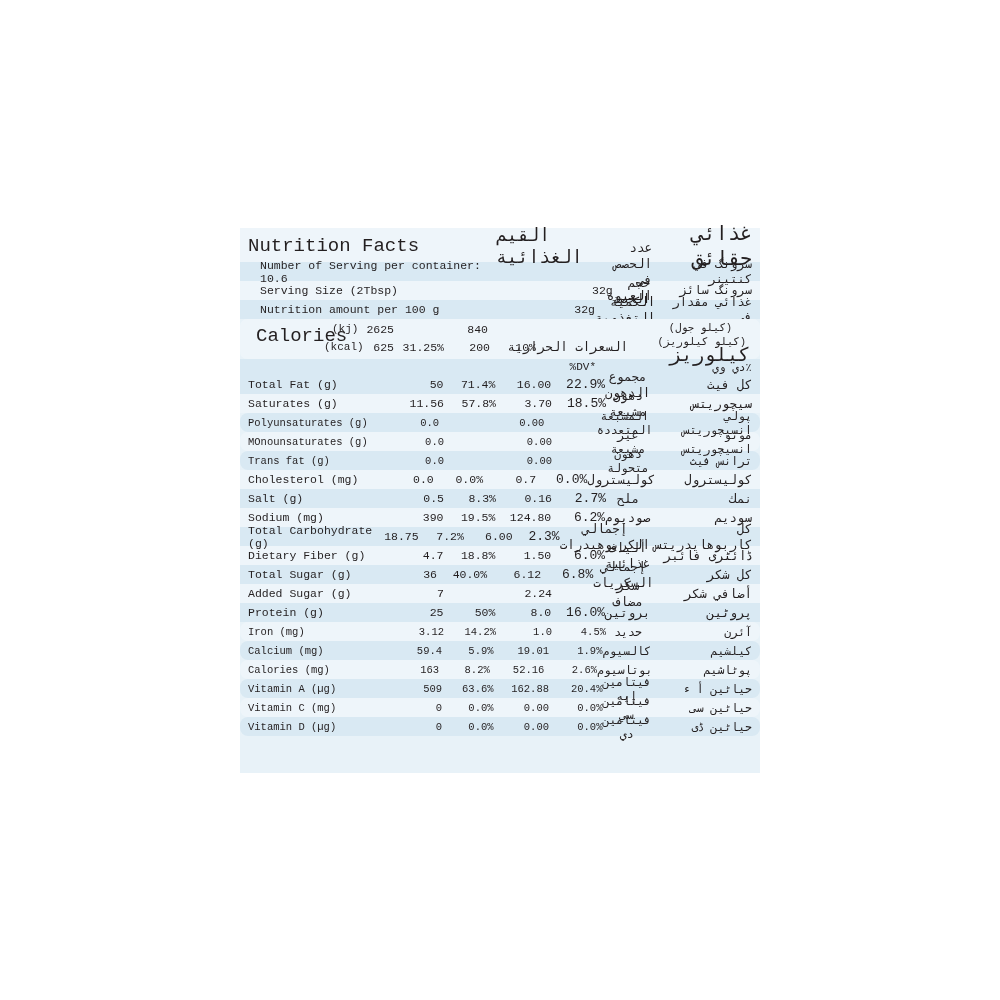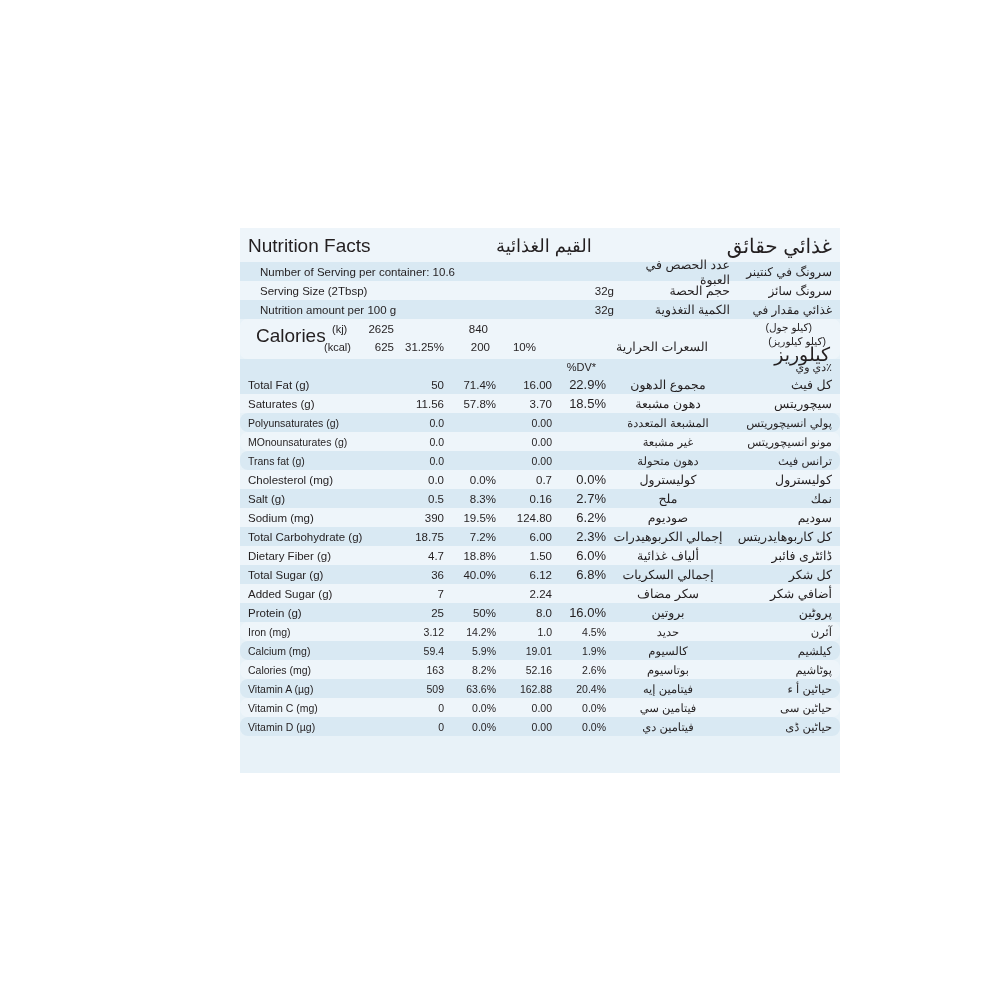--- a/index.html
+++ b/index.html
@@ -12,23 +12,24 @@
     height: 1000px;
     font-family: "Liberation Sans", sans-serif;
     position: relative;
     overflow: hidden;
   }
 
   #panel {
     position: absolute;
     left: 240px;
     top: 228px;
-    width: 600px;
+    width: 520px;
     height: 545px;
     background: #e8f2f8;
+    font-family: Liberation Mono, monospace;
   }
 
   .row {
     display: flex;
     align-items: center;
     width: 100%;
     box-sizing: border-box;
     padding: 0 8px;
   }
   .band-light { background: #eef5fa; }

